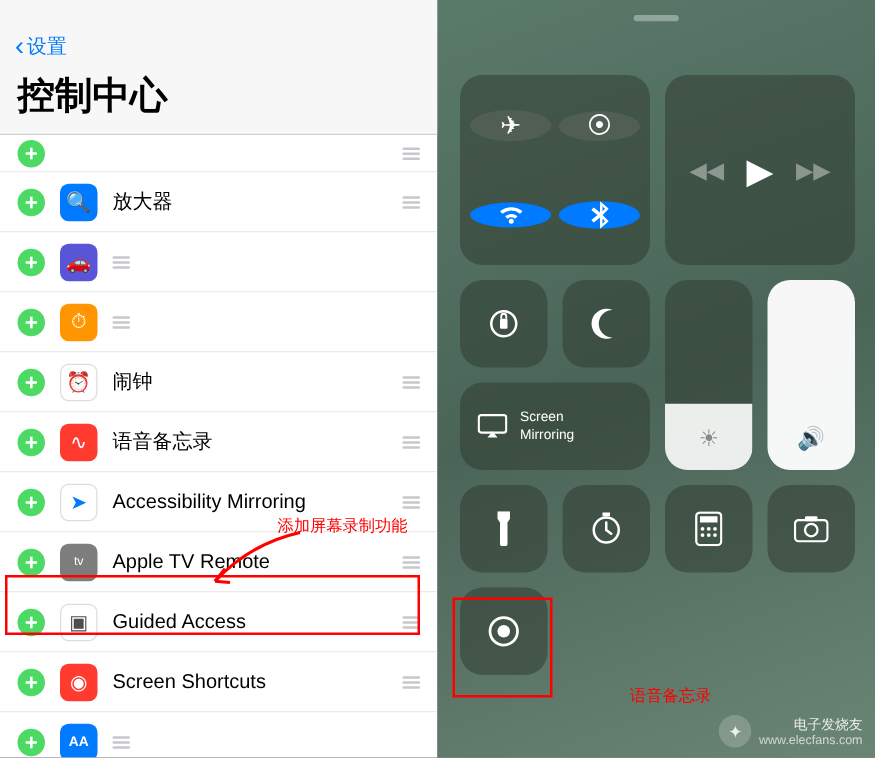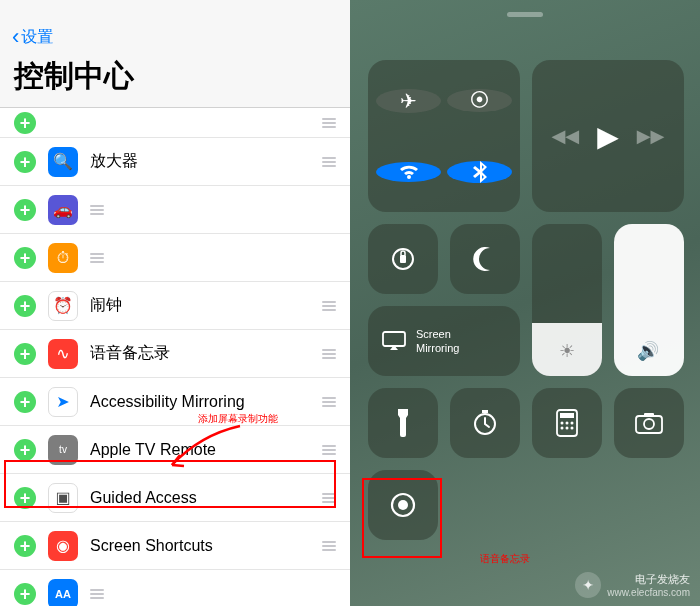--- a/index.html
+++ b/index.html
@@ -30,21 +30,21 @@
 .ic-alarm { background: #fff; border: 1px solid #ddd; color: #000; }
 .ic-voice { background: #ff3b30; }
 .ic-access { background: #fff; border: 1px solid #ddd; color: #007aff; }
 .ic-appletv { background: #7d7d7d; font-size: 10px; font-weight: 400; }
 .ic-guided { background: #fff; border: 1px solid #ddd; color: #4e4e4e; }
 .ic-record { background: #ff3b30; }
 .ic-textsize { background: #007aff; font-size: 11px; font-weight: 700; }
 
 
 .red-box-row { position: absolute; border: 2px solid #ff0000; pointer-events: none; }
-.red-annotation { position: absolute; color: #ff0000; font-size: 10px; }
+.red-annotation { position: absolute; color: #ff0000; font-size: 13px; margin-left: 24px; }
 .red-arrow { position: absolute; pointer-events: none; }
 
 
 .right-panel { width: 350px; height: 606px; background: linear-gradient(160deg, #5a7a6a 0%, #4a6558 50%, #6b8575 100%); position: relative; overflow: hidden; }
 .grabber { width: 36px; height: 5px; background: rgba(255,255,255,0.35); border-radius: 3px; position: absolute; top: 12px; left: 50%; transform: translateX(-50%); }
 .cc-grid { position: absolute; top: 60px; left: 18px; right: 18px; display: grid; grid-template-columns: repeat(4, 70px); grid-auto-rows: 70px; gap: 12px; justify-content: space-between; }
 
 .cc-card { background: rgba(50,60,50,0.55); border-radius: 18px; display: flex; align-items: center; justify-content: center; }
 .cc-card-2x2 { grid-column: span 2; grid-row: span 2; display: grid; grid-template-columns: 1fr 1fr; grid-template-rows: 1fr 1fr; padding: 8px; gap: 6px; }
 .cc-card-2x2-media { grid-column: span 2; grid-row: span 2; display: flex; align-items: center; justify-content: center; gap: 18px; color: rgba(255,255,255,0.4); }

